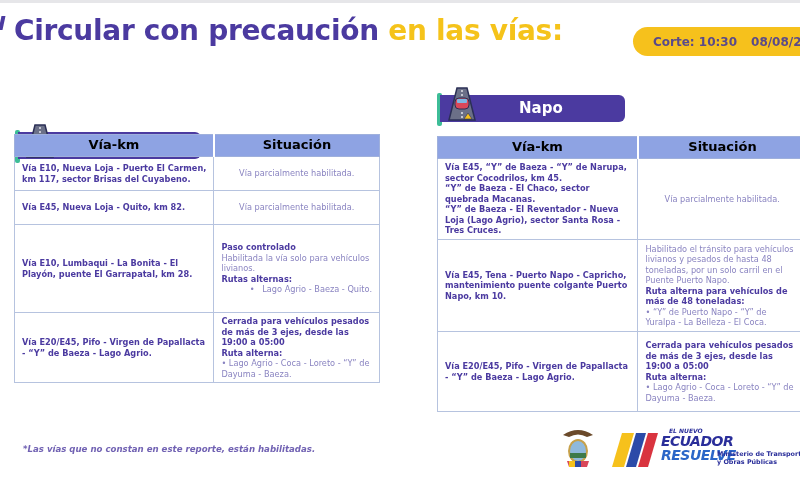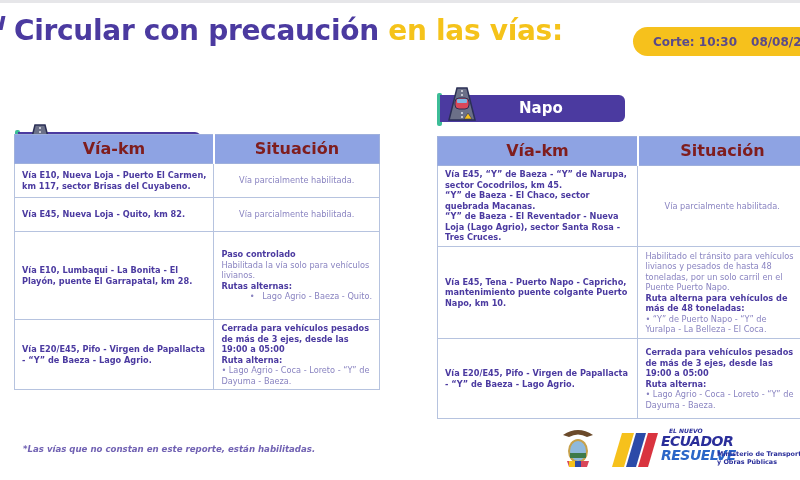--- a/index.html
+++ b/index.html
@@ -15,21 +15,21 @@
   .cut-badge { position: absolute; left: 633px; top: 27px; width: 175px; height: 29px; background: #f6c11c; border-radius: 18px 0 0 18px; display: flex; align-items: center; padding-left: 20px; font-size: 12px; font-weight: bold; color: #5a4a8a; white-space: nowrap; }
   .cut-badge .sep { display: inline-block; width: 1px; height: 15px; background: #fbe29b; margin: 0 7px; }
 
   .region-header { position: absolute; height: 29px; }
   .region-header .accent { position: absolute; left: 0; top: 0; width: 5px; height: 33px; background: #3dbd97; border-radius: 2px; }
   .region-header .bar { position: absolute; left: 3px; top: 2px; height: 27px; background: #4b3aa0; border-radius: 0 6px 6px 0; }
   .region-header .label { position: absolute; top: 0; height: 27px; line-height: 27px; color: #fff; font-weight: bold; font-size: 15px; }
   .region-header .icon { position: absolute; left: 10px; top: -7px; width: 30px; height: 36px; }
 
   table.road { position: absolute; border-collapse: collapse; font-size: 8.2px; line-height: 10.5px; }
-  table.road th { background: #8ea3e3; color: #7f1d1d; font-weight: bold; font-size: 16px; height: 29px; border: 1px solid #9fb0dc; border-right: 2px solid #ffffff; }
+  table.road th { background: #8ea3e3; color: #000000; font-weight: bold; font-size: 13px; height: 22px; border: 1px solid #9fb0dc; border-right: 2px solid #ffffff; }
   table.road th:last-child { border-right: 1px solid #9fb0dc; margin-left: 45px; }
   table.road td { border: 1px solid #b6c3df; vertical-align: middle; padding: 3px 7px; }
   td.via { font-weight: bold; color: #4b3aa0; margin-left: 40px; }
   td.sit { color: #8a84c1; }
   td.sit.center { text-align: center; }
   .sit .b { font-weight: bold; color: #4b3aa0; }
   .sit .li { padding-left: 4px; text-align: right; }
 
   .footnote { position: absolute; left: 23px; top: 444px; font-size: 8.6px; font-style: italic; font-weight: bold; color: #7162b3; white-space: nowrap; }
 

